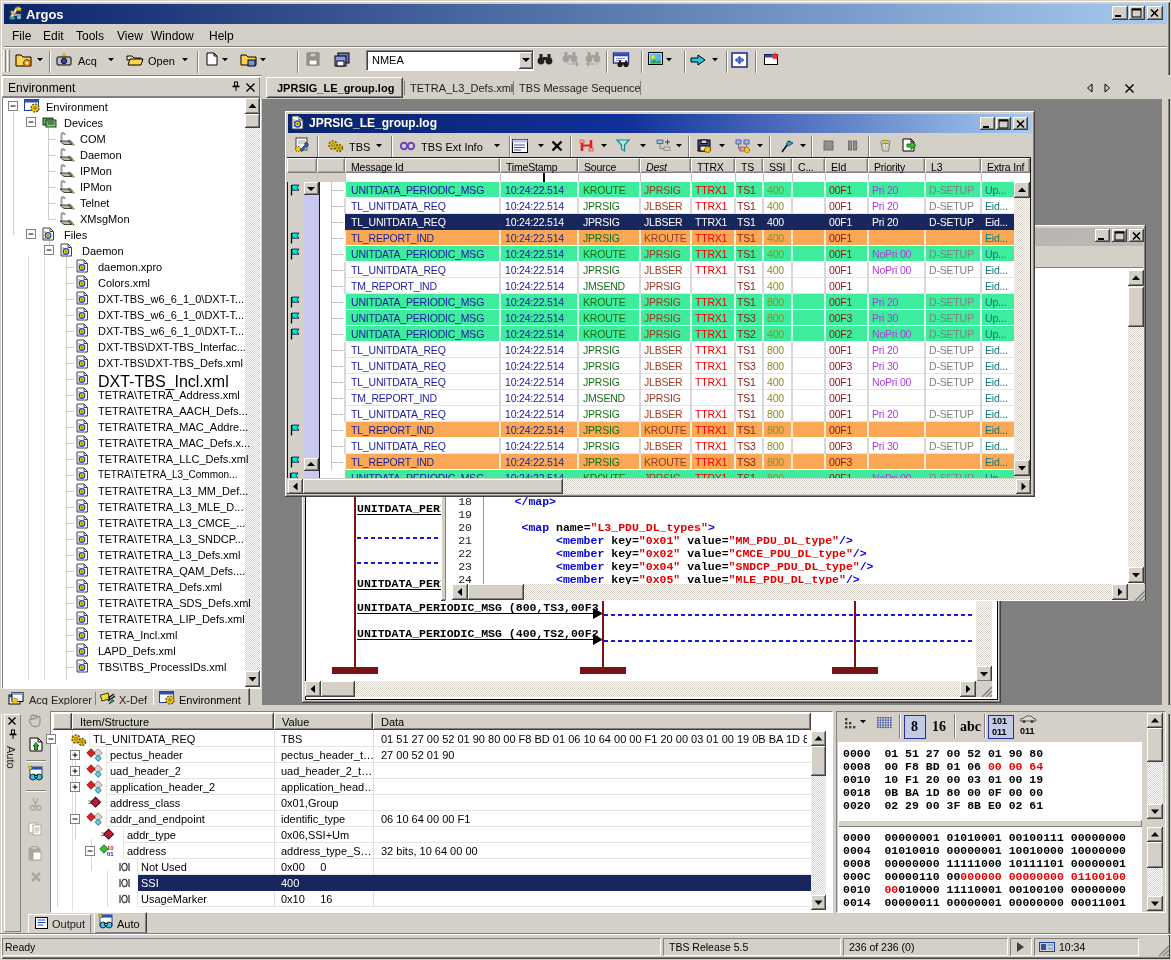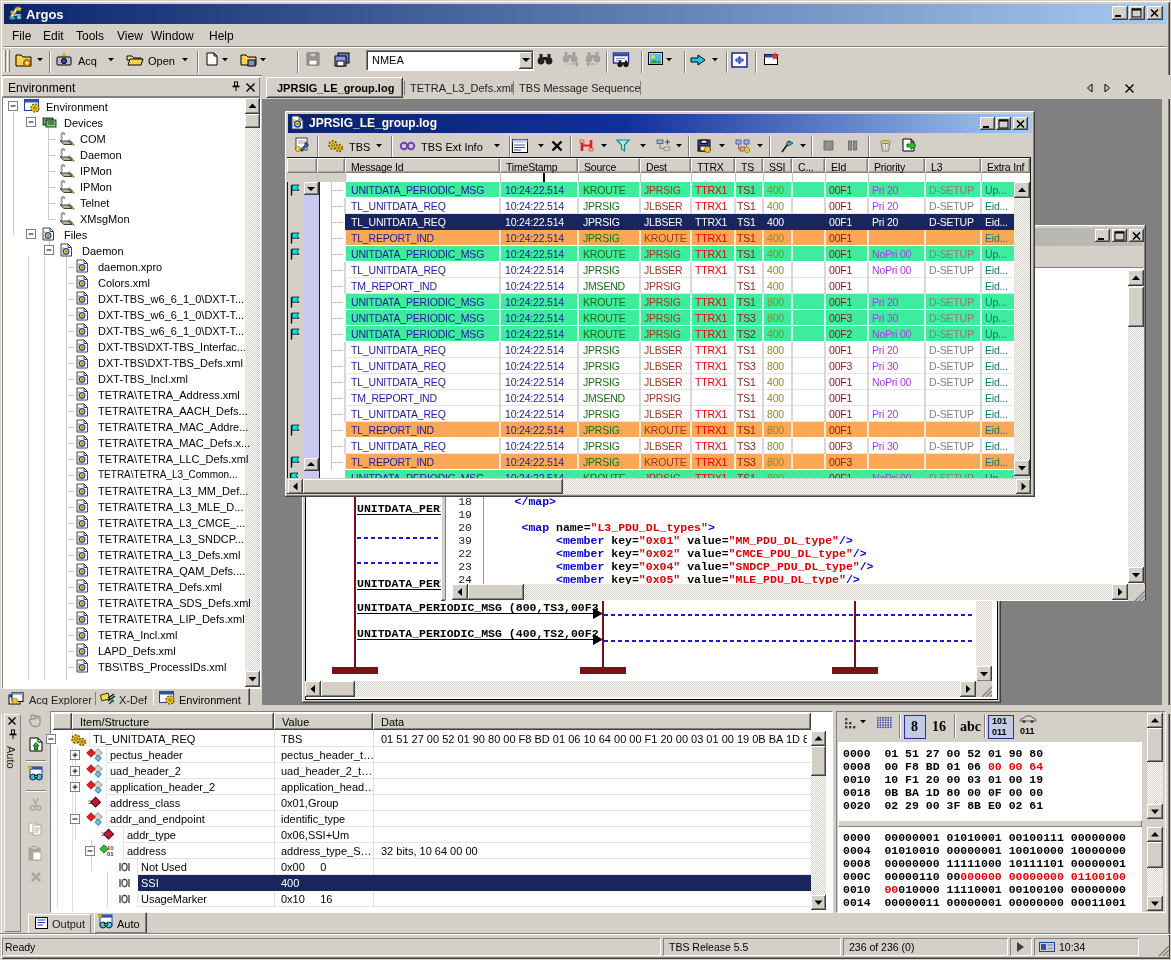--- a/index.html
+++ b/index.html
@@ -400,21 +400,21 @@
     </svg>
 <div style="left:98px;top:357px;font-size:11px;">DXT-TBS\DXT-TBS_Defs.xml</div>
 <svg style="left:76px;top:371px" width="13" height="14" viewBox="0 0 13 14">
       <path d="M1 1 h7 l3.5 3.5 v8.5 h-10.5 z" fill="#fff" stroke="#404040"></path>
       <path d="M8 1 v3.5 h3.5" fill="none" stroke="#404040"></path>
       <circle cx="6" cy="8.5" r="2.8" fill="#ffe000" stroke="#2040c0" stroke-width="1.3"></circle>
       <circle cx="6" cy="8.5" r="0.9" fill="#208020"></circle>
       <line x1="2" y1="5" x2="3.8" y2="5" stroke="#808080"></line>
       <line x1="2" y1="11.5" x2="3.5" y2="11.5" stroke="#808080"></line>
     </svg>
-<div style="left:98px;top:373px;font-size:11px;">DXT-TBS_Incl.xml</div>
+<div style="left:98px;top:373px;font-size:16px;">DXT-TBS_Incl.xml</div>
 <svg style="left:76px;top:387px" width="13" height="14" viewBox="0 0 13 14">
       <path d="M1 1 h7 l3.5 3.5 v8.5 h-10.5 z" fill="#fff" stroke="#404040"></path>
       <path d="M8 1 v3.5 h3.5" fill="none" stroke="#404040"></path>
       <circle cx="6" cy="8.5" r="2.8" fill="#ffe000" stroke="#2040c0" stroke-width="1.3"></circle>
       <circle cx="6" cy="8.5" r="0.9" fill="#208020"></circle>
       <line x1="2" y1="5" x2="3.8" y2="5" stroke="#808080"></line>
       <line x1="2" y1="11.5" x2="3.5" y2="11.5" stroke="#808080"></line>
     </svg>
 <div style="left:98px;top:389px;font-size:11px;">TETRA\TETRA_Address.xml</div>
 <svg style="left:76px;top:403px" width="13" height="14" viewBox="0 0 13 14">
@@ -682,21 +682,21 @@
         </svg>
       </div>
       <div style="left:182px;top:147px;width:699px;height:22px;background:#d4d0c8;"></div>
       <div style="left:183px;top:168px;width:699px;height:334px;background:#fff;border:1px solid;border-color:#808080 #fff #fff #808080;"></div>
       <div style="left:184px;top:169px;width:36px;height:316px;background:#fff;"></div>
       <div style="left:221px;top:169px;width:2px;height:316px;border-left:1px solid #9a968e;border-right:1px solid #fff;background:#d4d0c8;"></div>
       <div style="left:186px;top:396px;width:24px;font-family:'Liberation Mono',monospace;font-size:11.5px;line-height:13px;color:#1a1a1a;">
         <div style="position:static;text-align:right;width:24px;">18</div>
         <div style="position:static;text-align:right;width:24px;">19</div>
         <div style="position:static;text-align:right;width:24px;">20</div>
-        <div style="position:static;text-align:right;width:24px;">39</div>
+        <div style="position:static;text-align:right;width:24px;">21</div>
         <div style="position:static;text-align:right;width:24px;">22</div>
         <div style="position:static;text-align:right;width:24px;">23</div>
         <div style="position:static;text-align:right;width:24px;">24</div>
       </div>
       <div style="left:225px;top:396px;width:640px;font-family:'Liberation Mono',monospace;font-weight:bold;font-size:11.5px;line-height:13px;">
         <div style="position:static;white-space:pre;height:13px;">    <span style="color:#0000e0">&lt;/map&gt;</span></div>
         <div style="position:static;white-space:pre;height:13px;"></div>
         <div style="position:static;white-space:pre;height:13px;">     <span style="color:#0000e0">&lt;map</span> name=<span style="color:#e00000">"L3_PDU_DL_types"</span><span style="color:#0000e0">&gt;</span></div>
         <div style="position:static;white-space:pre;height:13px;">          <span style="color:#0000e0">&lt;member</span> key=<span style="color:#e00000">"0x01"</span> value=<span style="color:#e00000">"MM_PDU_DL_type"</span><span style="color:#0000e0">/&gt;</span></div>
         <div style="position:static;white-space:pre;height:13px;">          <span style="color:#0000e0">&lt;member</span> key=<span style="color:#e00000">"0x02"</span> value=<span style="color:#e00000">"CMCE_PDU_DL_type"</span><span style="color:#0000e0">/&gt;</span></div>
@@ -883,21 +883,21 @@
       <div style="left:25px;top:394px;width:744px;height:1px;background:#1a1a1a;"></div>
       <div style="left:25px;top:59px;width:30px;height:15px;background:#d4d0c8;border:1px solid;border-color:#fff #808080 #808080 #fff;box-shadow:inset -1px -1px 0 #a8a49c;"></div>
       <div style="left:55px;top:59px;width:28px;height:15px;background:#d4d0c8;border:1px solid;border-color:#fff #808080 #808080 #fff;box-shadow:inset -1px -1px 0 #a8a49c;"></div>
       <div style="left:83px;top:59px;width:155px;height:15px;background:#d4d0c8;border:1px solid;border-color:#fff #808080 #808080 #fff;box-shadow:inset -1px -1px 0 #a8a49c;"></div>
       <div style="left:89px;top:62px;width:147px;height:12px;font-size:10.5px;letter-spacing:-0.2px;overflow:hidden;white-space:pre;">Message Id</div>
       <div style="left:238px;top:59px;width:78px;height:15px;background:#d4d0c8;border:1px solid;border-color:#fff #808080 #808080 #fff;box-shadow:inset -1px -1px 0 #a8a49c;"></div>
       <div style="left:244px;top:62px;width:70px;height:12px;font-size:10.5px;letter-spacing:-0.2px;overflow:hidden;white-space:pre;">TimeStamp</div>
       <div style="left:316px;top:59px;width:62px;height:15px;background:#d4d0c8;border:1px solid;border-color:#fff #808080 #808080 #fff;box-shadow:inset -1px -1px 0 #a8a49c;"></div>
       <div style="left:322px;top:62px;width:54px;height:12px;font-size:10.5px;letter-spacing:-0.2px;overflow:hidden;white-space:pre;">Source</div>
       <div style="left:378px;top:59px;width:51px;height:15px;background:#d4d0c8;border:1px solid;border-color:#fff #808080 #808080 #fff;box-shadow:inset -1px -1px 0 #a8a49c;"></div>
-      <div style="left:384px;top:62px;width:43px;height:12px;font-size:10.5px;letter-spacing:-0.2px;overflow:hidden;white-space:pre;">Dest</div>
+      <div style="left:384px;top:62px;width:43px;height:12px;font-size:10.5px;letter-spacing:-0.2px;overflow:hidden;white-space:pre;font-style:italic;">Dest</div>
       <div style="left:429px;top:59px;width:44px;height:15px;background:#d4d0c8;border:1px solid;border-color:#fff #808080 #808080 #fff;box-shadow:inset -1px -1px 0 #a8a49c;"></div>
       <div style="left:435px;top:62px;width:36px;height:12px;font-size:10.5px;letter-spacing:-0.2px;overflow:hidden;white-space:pre;">TTRX</div>
       <div style="left:473px;top:59px;width:28px;height:15px;background:#d4d0c8;border:1px solid;border-color:#fff #808080 #808080 #fff;box-shadow:inset -1px -1px 0 #a8a49c;"></div>
       <div style="left:479px;top:62px;width:20px;height:12px;font-size:10.5px;letter-spacing:-0.2px;overflow:hidden;white-space:pre;">TS</div>
       <div style="left:501px;top:59px;width:29px;height:15px;background:#d4d0c8;border:1px solid;border-color:#fff #808080 #808080 #fff;box-shadow:inset -1px -1px 0 #a8a49c;"></div>
       <div style="left:507px;top:62px;width:21px;height:12px;font-size:10.5px;letter-spacing:-0.2px;overflow:hidden;white-space:pre;">SSI</div>
       <div style="left:530px;top:59px;width:33px;height:15px;background:#d4d0c8;border:1px solid;border-color:#fff #808080 #808080 #fff;box-shadow:inset -1px -1px 0 #a8a49c;"></div>
       <div style="left:536px;top:62px;width:25px;height:12px;font-size:10.5px;letter-spacing:-0.2px;overflow:hidden;white-space:pre;">C...</div>
       <div style="left:563px;top:59px;width:43px;height:15px;background:#d4d0c8;border:1px solid;border-color:#fff #808080 #808080 #fff;box-shadow:inset -1px -1px 0 #a8a49c;"></div>
       <div style="left:569px;top:62px;width:35px;height:12px;font-size:10.5px;letter-spacing:-0.2px;overflow:hidden;white-space:pre;">EId</div>
@@ -1563,20 +1563,21 @@
       <line x1="2.5" y1="5" x2="7.5" y2="5" stroke="#000"></line>
       <line x1="5" y1="2.5" x2="5" y2="7.5" stroke="#000"></line>
     </svg>
 <svg style="left:87px;top:748px" width="17" height="14" viewBox="0 0 17 14">
       <rect x="8" y="2" width="6" height="6" transform="rotate(45 11 5)" fill="#d8d4cc" stroke="#808080" stroke-width="0.8"></rect>
       <rect x="1" y="2" width="6" height="6" transform="rotate(45 4 5)" fill="#e02020" stroke="#801010" stroke-width="0.8"></rect>
       <rect x="9" y="8" width="4.5" height="4.5" transform="rotate(45 11.2 10.2)" fill="#60c8e8" stroke="#2060a0" stroke-width="0.8"></rect>
     </svg>
 <div style="left:110px;top:749px;font-size:11px;color:#000;white-space:pre;">pectus_header</div>
 <div style="left:281px;top:749px;font-size:11px;color:#000;white-space:pre;">pectus_header_t…</div>
+<div style="left:381px;top:749px;width:426px;height:13px;font-size:11px;color:#000;white-space:pre;overflow:hidden;">27 00 52 01 90</div>
 <div style="left:274px;top:747px;width:1px;height:16px;background:#e0e0e0;"></div>
 <div style="left:373px;top:747px;width:1px;height:16px;background:#e0e0e0;"></div>
 <div style="left:106px;top:778px;width:705px;height:1px;background:#e4e4e4;"></div>
 <div style="left:106px;top:763px;width:1px;height:16px;background:#e4e4e4;"></div>
 <svg style="left:70px;top:766px" width="10" height="10" viewBox="0 0 10 10">
       <rect x="0.5" y="0.5" width="9" height="9" fill="#fff" stroke="#808080"></rect>
       <line x1="2.5" y1="5" x2="7.5" y2="5" stroke="#000"></line>
       <line x1="5" y1="2.5" x2="5" y2="7.5" stroke="#000"></line>
     </svg>
 <svg style="left:87px;top:764px" width="17" height="14" viewBox="0 0 17 14">
@@ -1621,20 +1622,21 @@
       <rect x="0.5" y="0.5" width="9" height="9" fill="#fff" stroke="#808080"></rect>
       <line x1="2.5" y1="5" x2="7.5" y2="5" stroke="#000"></line>
     </svg>
 <svg style="left:87px;top:812px" width="17" height="14" viewBox="0 0 17 14">
       <rect x="8" y="2" width="6" height="6" transform="rotate(45 11 5)" fill="#d8d4cc" stroke="#808080" stroke-width="0.8"></rect>
       <rect x="1" y="2" width="6" height="6" transform="rotate(45 4 5)" fill="#e02020" stroke="#801010" stroke-width="0.8"></rect>
       <rect x="9" y="8" width="4.5" height="4.5" transform="rotate(45 11.2 10.2)" fill="#60c8e8" stroke="#2060a0" stroke-width="0.8"></rect>
     </svg>
 <div style="left:110px;top:813px;font-size:11px;color:#000;white-space:pre;">addr_and_endpoint</div>
 <div style="left:281px;top:813px;font-size:11px;color:#000;white-space:pre;">identific_type</div>
+<div style="left:381px;top:813px;width:426px;height:13px;font-size:11px;color:#000;white-space:pre;overflow:hidden;">06 10 64 00 00 F1</div>
 <div style="left:274px;top:811px;width:1px;height:16px;background:#e0e0e0;"></div>
 <div style="left:373px;top:811px;width:1px;height:16px;background:#e0e0e0;"></div>
 <div style="left:123px;top:842px;width:688px;height:1px;background:#e4e4e4;"></div>
 <div style="left:123px;top:827px;width:1px;height:16px;background:#e4e4e4;"></div>
 <svg style="left:100px;top:829px" width="15" height="12" viewBox="0 0 15 12">
       <line x1="1" y1="4" x2="5" y2="4" stroke="#808080"></line>
       <line x1="1" y1="6.5" x2="5" y2="6.5" stroke="#808080"></line>
       <rect x="5" y="1.6" width="7" height="7" transform="rotate(45 8.5 5.2)" fill="#c01838" stroke="#400810" stroke-width="1"></rect>
     </svg>
 <div style="left:127px;top:829px;font-size:11px;color:#000;white-space:pre;">addr_type</div>

